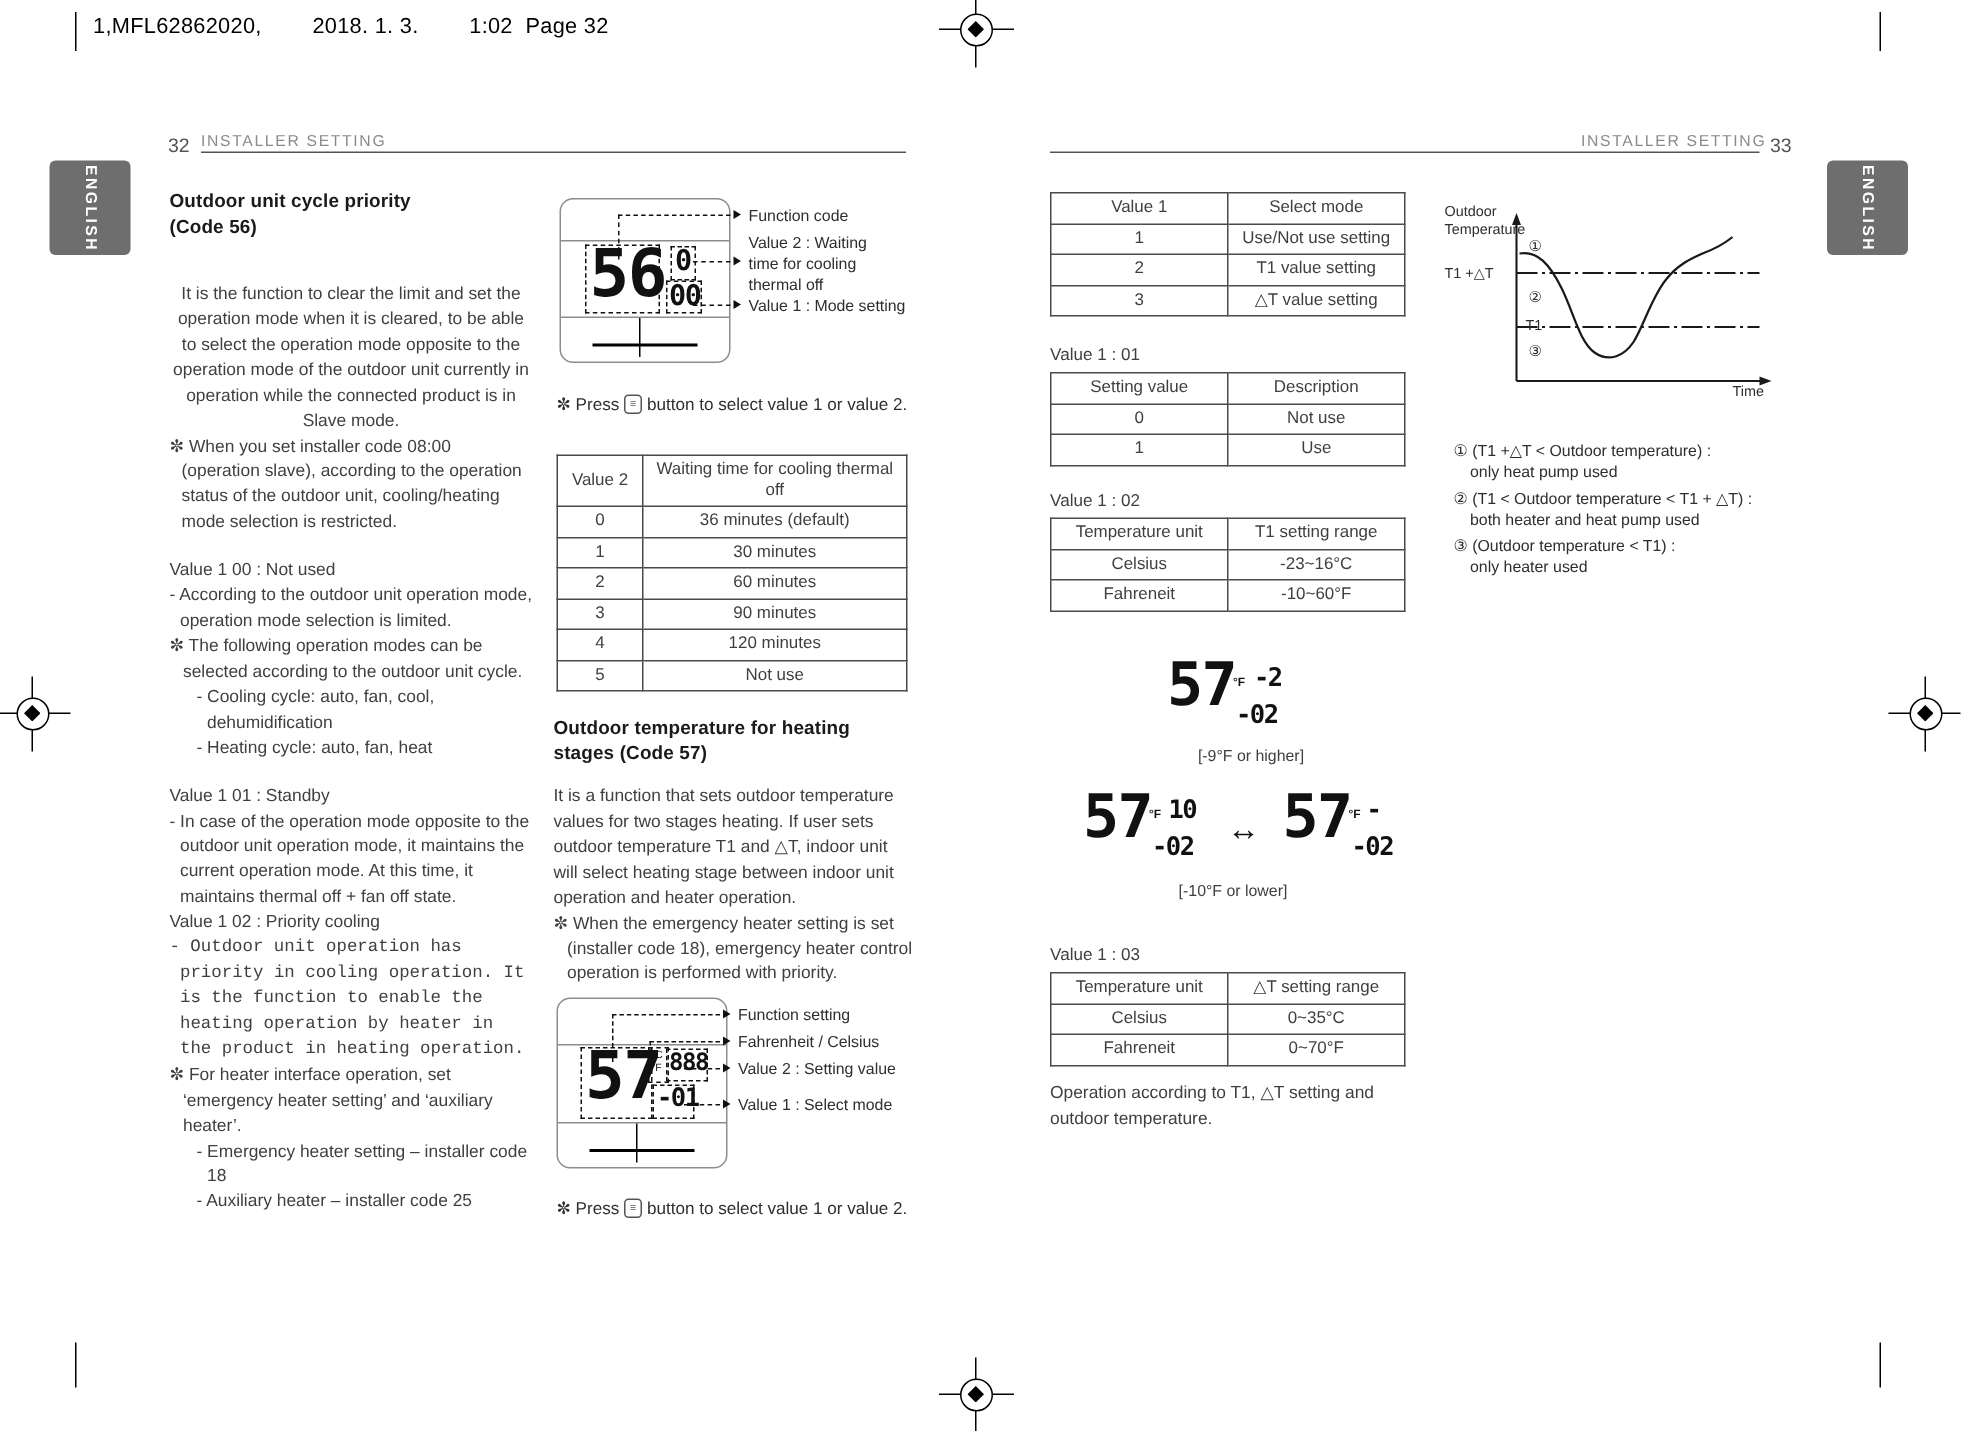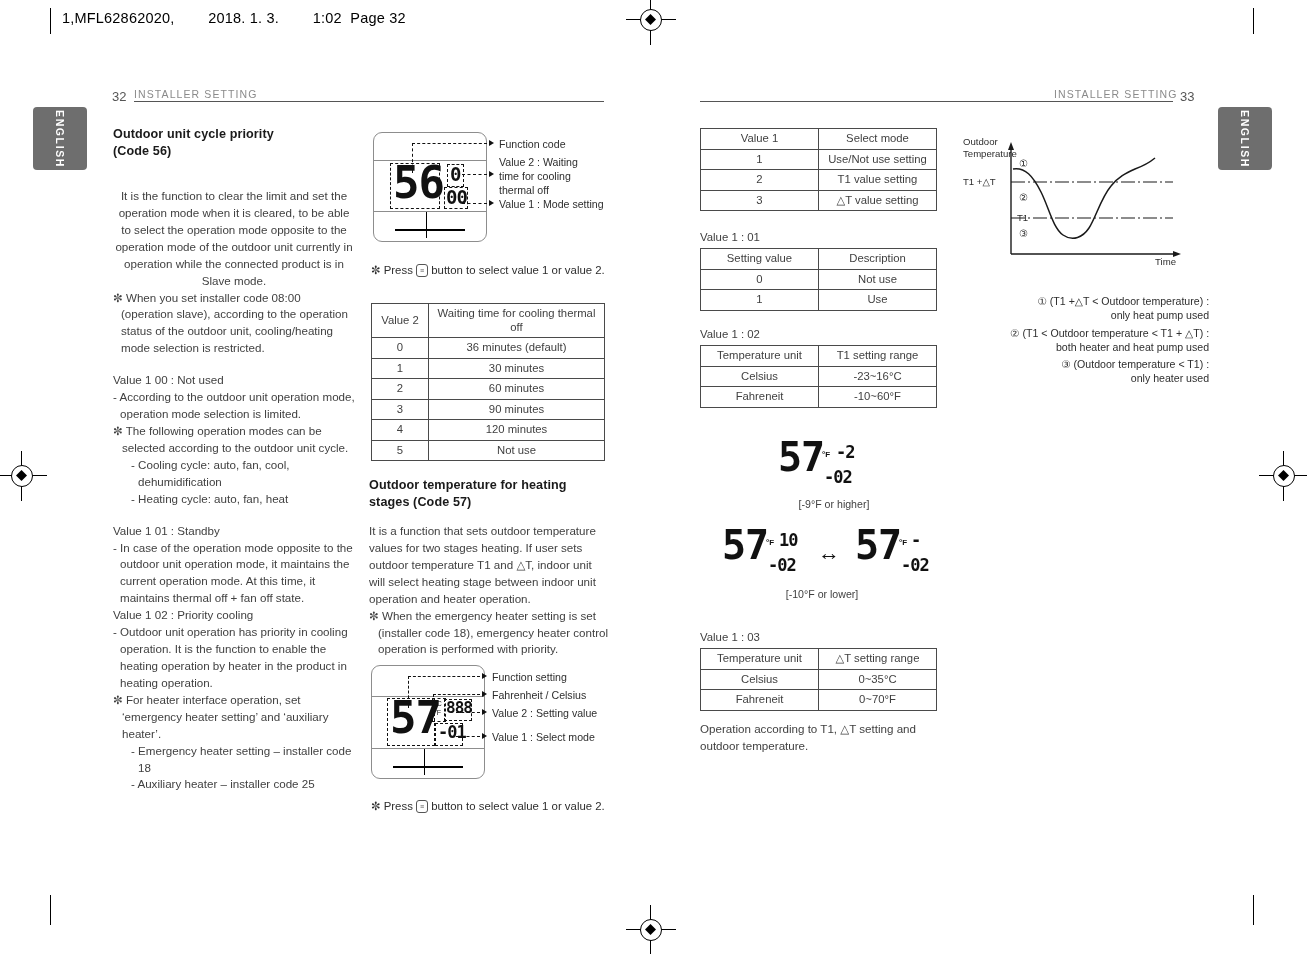--- a/index.html
+++ b/index.html
@@ -125,21 +125,21 @@
   <p class="body" style="margin-top:15px;">Value 1 00 : Not used</p>
   <p class="body" style="text-indent:-7px;padding-left:7px;">- According to the outdoor unit operation mode, operation mode selection is limited.</p>
   <p class="body" style="text-indent:-9px;padding-left:9px;">✼ The following operation modes can be selected according to the outdoor unit cycle.</p>
   <p class="body" style="text-indent:-7px;padding-left:25px;">- Cooling cycle: auto, fan, cool, dehumidification</p>
   <p class="body" style="text-indent:-7px;padding-left:25px;">- Heating cycle: auto, fan, heat</p>
 
   <p class="body" style="margin-top:15px;">Value 1 01 : Standby</p>
   <p class="body" style="text-indent:-7px;padding-left:7px;">- In case of the operation mode opposite to the outdoor unit operation mode, it maintains the current operation mode. At this time, it maintains thermal off + fan off state.</p>
 
   <p class="body" style="">Value 1 02 : Priority cooling</p>
-  <p class="body" style="text-indent:-7px;padding-left:7px;">- Outdoor unit operation has priority in cooling operation. It is the function to enable the heating operation by heater in the product in heating operation.</p>
+  <p class="body" style="text-indent:-7px;padding-left:7px;font-family:Liberation Mono, monospace;">- Outdoor unit operation has priority in cooling operation. It is the function to enable the heating operation by heater in the product in heating operation.</p>
   <p class="body" style="text-indent:-9px;padding-left:9px;">✼ For heater interface operation, set ‘emergency heater setting’ and ‘auxiliary heater’.</p>
   <p class="body" style="text-indent:-7px;padding-left:25px;">- Emergency heater setting – installer code 18</p>
   <p class="body" style="text-indent:-7px;padding-left:25px;">- Auxiliary heater – installer code 25</p>
 </div>
 
 <div class="lcd" style="left:373px;top:132px;width:112px;height:108px;">
   <div class="hr" style="top:27px;"></div>
   <div class="hr" style="top:78px;"></div>
   <div class="seg segbig" style="position:absolute;left:19px;top:32px;">56</div>
   <div class="seg segmd" style="position:absolute;left:76px;top:33px;">0</div>
@@ -330,21 +330,21 @@
     <path d="M50,33 C62,31 70,40 78,56 C86,72 90,92 100,99 C110,106 120,101 126,92 C133,81 138,62 148,50 C155,41 163,37 172,33 C180,30 186,27 192,22" fill="none" stroke="#1a1a1a" stroke-width="1.5"></path>
   </svg>
   <div style="position:absolute;left:0px;top:40px;font-size:9.6px;color:#2e2e2e;">T1 +△T</div>
   <div style="position:absolute;left:26px;top:76px;font-size:9.6px;color:#2e2e2e;margin-left:28px;">T1</div>
   <div style="position:absolute;left:56px;top:22px;font-size:10px;color:#2e2e2e;">①</div>
   <div style="position:absolute;left:56px;top:56px;font-size:10px;color:#2e2e2e;">②</div>
   <div style="position:absolute;left:56px;top:92px;font-size:10px;color:#2e2e2e;">③</div>
   <div style="position:absolute;left:192px;top:120px;font-size:9.6px;color:#2e2e2e;">Time</div>
 </div>
 
-<div class="cap" style="left:1010px;top:294px;font-size:10.6px;line-height:1.35;text-align:right;">
+<div class="cap" style="left:969px;top:294px;font-size:10.6px;line-height:1.35;">
   <div>① (T1 +△T &lt; Outdoor temperature) :</div>
   <div style="padding-left:11px;"><span>only heat pump used</span></div>
   <div style="margin-top:3px;">② (T1 &lt; Outdoor temperature &lt; T1 + △T) :</div>
   <div style="padding-left:11px;"><span>both heater and heat pump used</span></div>
   <div style="margin-top:3px;">③ (Outdoor temperature &lt; T1) :</div>
   <div style="padding-left:11px;"><span>only heater used</span></div>
 </div>
 
 <div style="position:absolute;left:778px;top:440px;width:120px;">
   <div style="position:relative;height:54px;">

